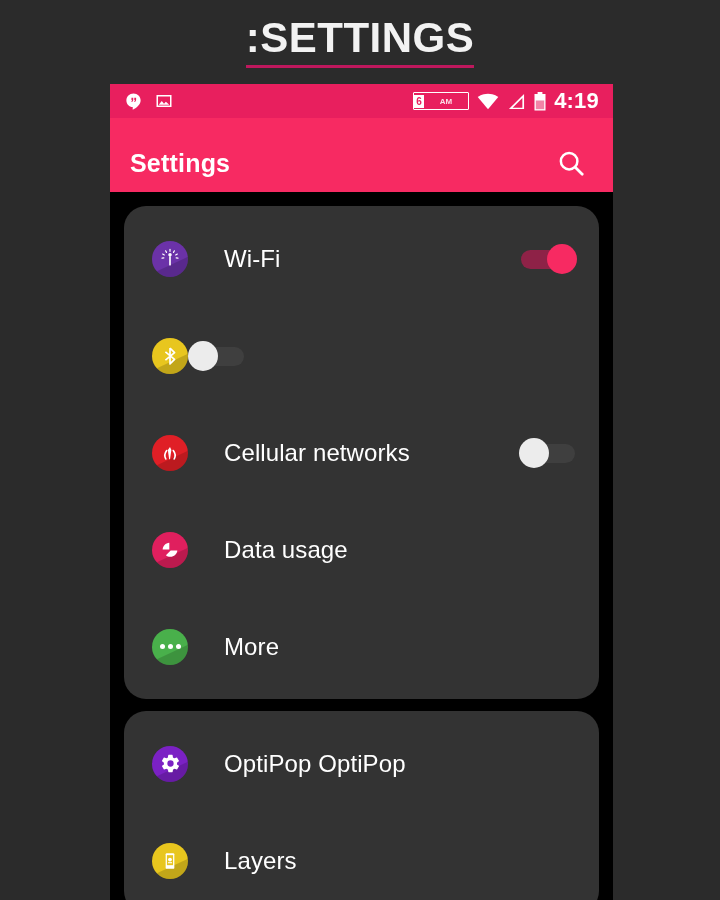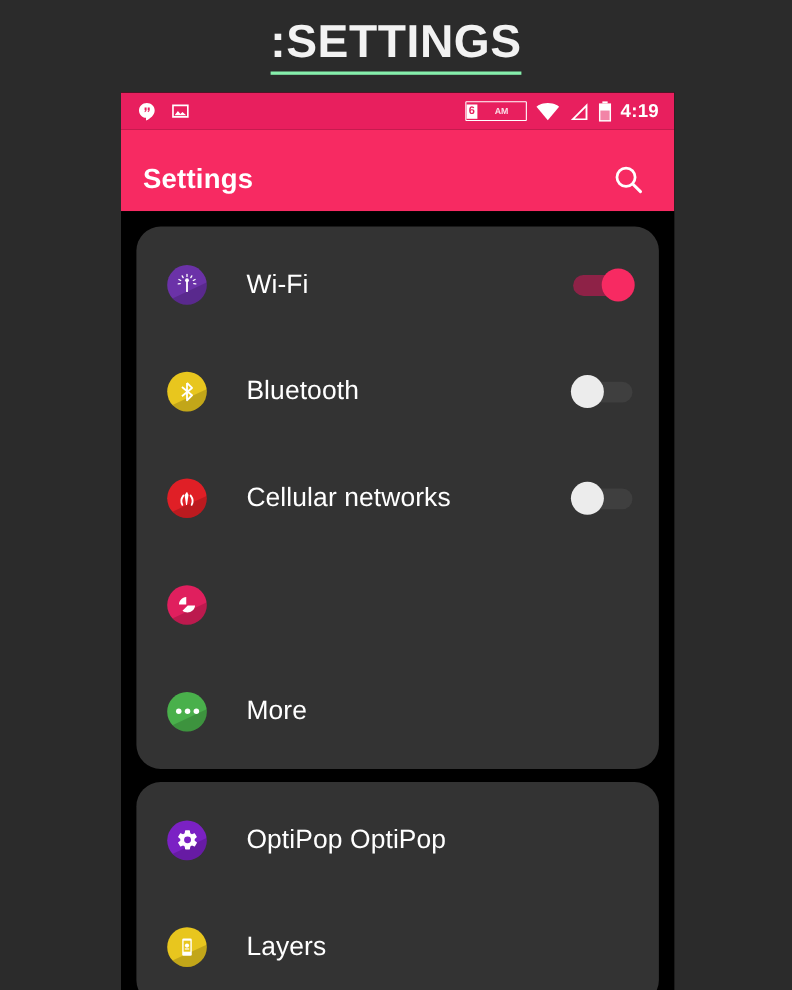--- a/index.html
+++ b/index.html
@@ -23,21 +23,21 @@
     align-items: center;
     justify-content: center;
     box-sizing: border-box;
   }
   .page-heading-text {
     font-size: 42px;
     font-weight: bold;
     color: #f2f2f2;
     letter-spacing: 0.5px;
     padding-bottom: 4px;
-    border-bottom: 3px solid #86efac;
+    border-bottom: 3px solid #be185d;
     line-height: 1.05;
   }
 
   
   .phone {
     position: absolute;
     left: 110px;
     top: 84px;
     width: 503px;
     height: 816px;
@@ -84,21 +84,21 @@
   .alarm-chip .mer {
     color: #ffffff;
     font-size: 8px;
     font-weight: bold;
     line-height: 13px;
     padding: 0 16px;
     opacity: .85;
   }
   .status-time {
     color: #ffffff;
-    font-size: 17px;
+    font-size: 22px;
     font-weight: bold;
     letter-spacing: .2px;
   }
   .ico-svg { display: block; }
 
   
   .app-bar {
     height: 74px;
     background: #f72a62;
     display: flex;
@@ -303,21 +303,20 @@
 
       <div class="row">
         <span class="row-icon" style="background:#e8c61e">
           <span class="shadow"></span>
           <span class="glyph">
             <svg class="ico-svg" width="20" height="20" viewBox="0 0 24 24">
               <path fill="none" stroke="#ffffff" stroke-width="2" stroke-linejoin="round" d="M12 2.5v19l5.5-5.5L6.5 7M12 2.5l5.5 5.5L6.5 17"></path>
             </svg>
           </span>
         </span>
-        <span class="row-label">Bluetooth</span>
         <span class="toggle off">
           <span class="track"></span>
             <span class="thumb"></span>
         </span>
       </div>
 
       <div class="row">
         <span class="row-icon" style="background:#e01f26">
           <span class="shadow"></span>
           <span class="glyph">
@@ -337,20 +336,21 @@
       <div class="row">
         <span class="row-icon" style="background:#e01f5e">
           <span class="shadow"></span>
           <span class="glyph">
             <svg class="ico-svg" width="20" height="20" viewBox="0 0 24 24">
               <path fill="#ffffff" d="M11.2 3.2v8.2H3.2c0-4.3 3.5-7.9 8-8.2z"></path>
               <path fill="#ffffff" d="M12.8 12.6h8c-.4 4.3-4 7.6-8.4 7.6-2 0-3.9-.7-5.3-1.9l5.7-5.7z"></path>
             </svg>
           </span>
         </span>
+        <span class="row-label">Data usage</span>
       </div>
 
       <div class="row">
         <span class="row-icon" style="background:#49b04b">
           <span class="shadow"></span>
           <span class="glyph">
             <span class="dot-row">
               <span class="dot"></span>
                 <span class="dot"></span>
                 <span class="dot"></span>

